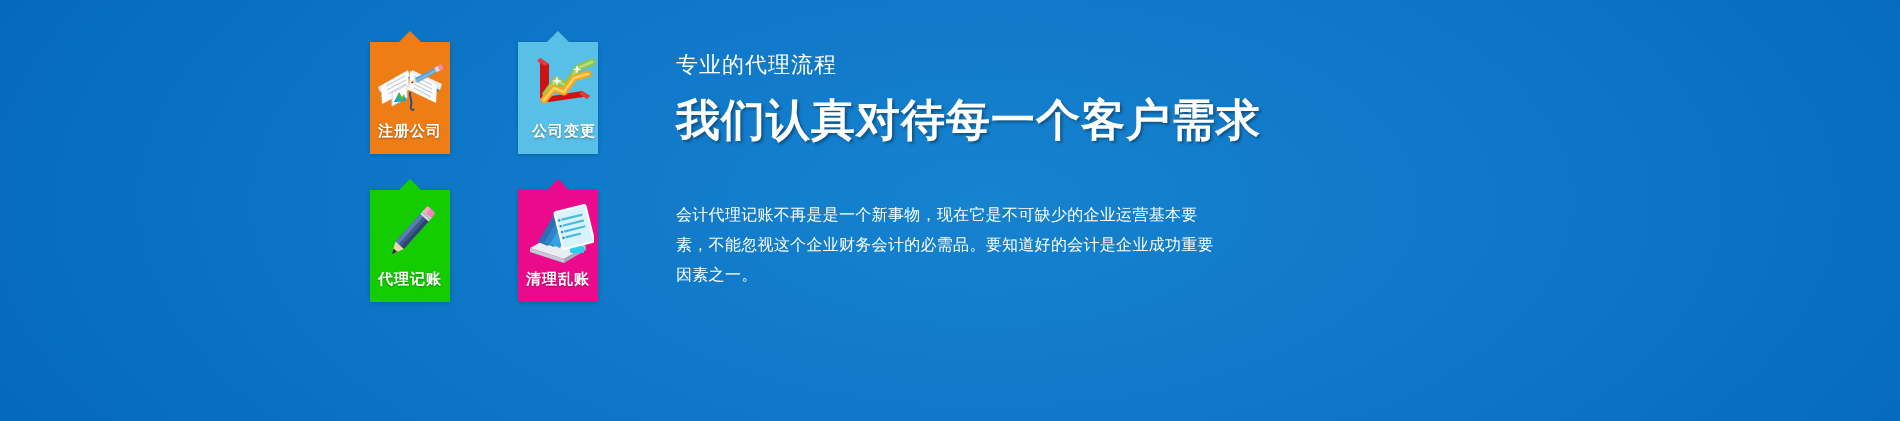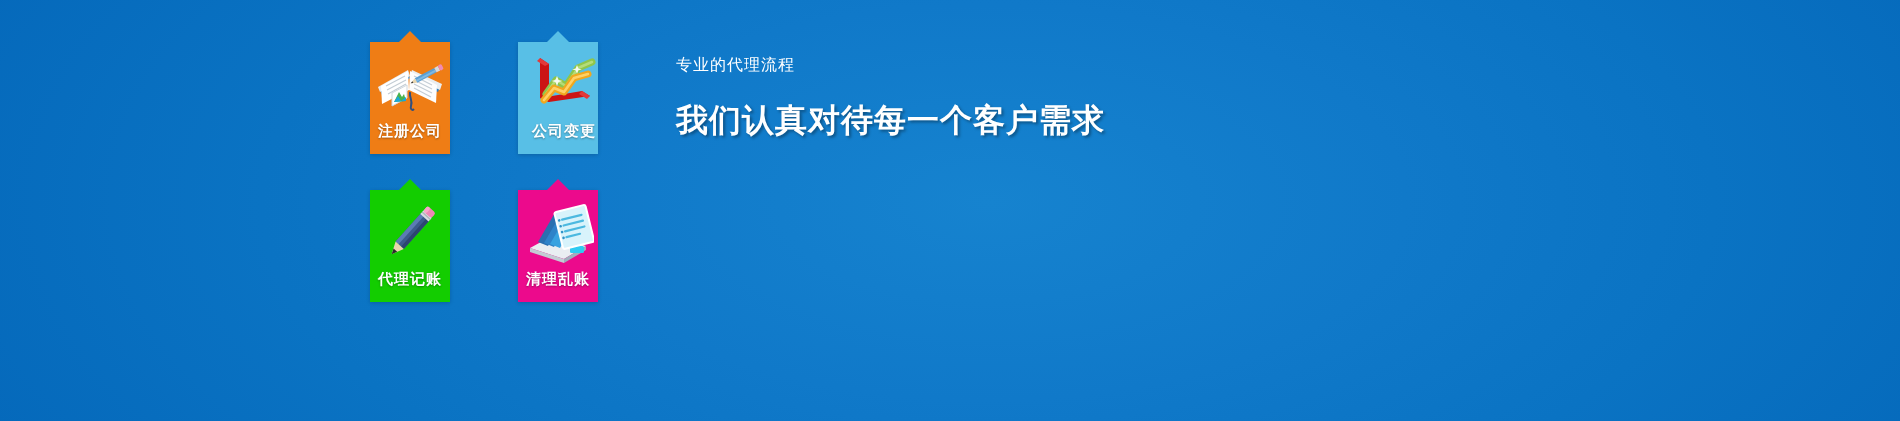--- a/index.html
+++ b/index.html
@@ -73,29 +73,29 @@
   .tile-3 { left: 148px; top: 148px; }
 
   
   .copy {
     position: absolute;
     left: 676px;
     top: 50px;
     width: 1000px;
   }
   .eyebrow {
-    font-size: 16px;
+    font-size: 22px;
     color: #ffffff;
     line-height: 30px;
     letter-spacing: 1px;
     font-family: Liberation Sans, sans-serif;
   }
   .headline {
     margin-top: 16px;
-    font-size: 32px;
+    font-size: 44px;
     font-weight: bold;
     color: #ffffff;
     line-height: 48px;
     letter-spacing: 1px;
     font-family: "DejaVu Serif", "Liberation Serif", serif;
     text-shadow: 2px 2px 3px rgba(0,0,0,.35);
   }
   .bodycopy {
     margin-top: 56px;
     width: 545px;
@@ -227,15 +227,16 @@
         </svg>
       </div>
       <span class="tile-label">代理记账</span>
     </div>
 
   </div>
 
   <div class="copy">
     <div class="eyebrow">专业的代理流程</div>
     <div class="headline">我们认真对待每一个客户需求</div>
+    <div class="bodycopy">会计代理记账不再是是一个新事物，现在它是不可缺少的企业运营基本要素，不能忽视这个企业财务会计的必需品。要知道好的会计是企业成功重要因素之一。</div>
   </div>
 
 </div>
 
 </body></html>

